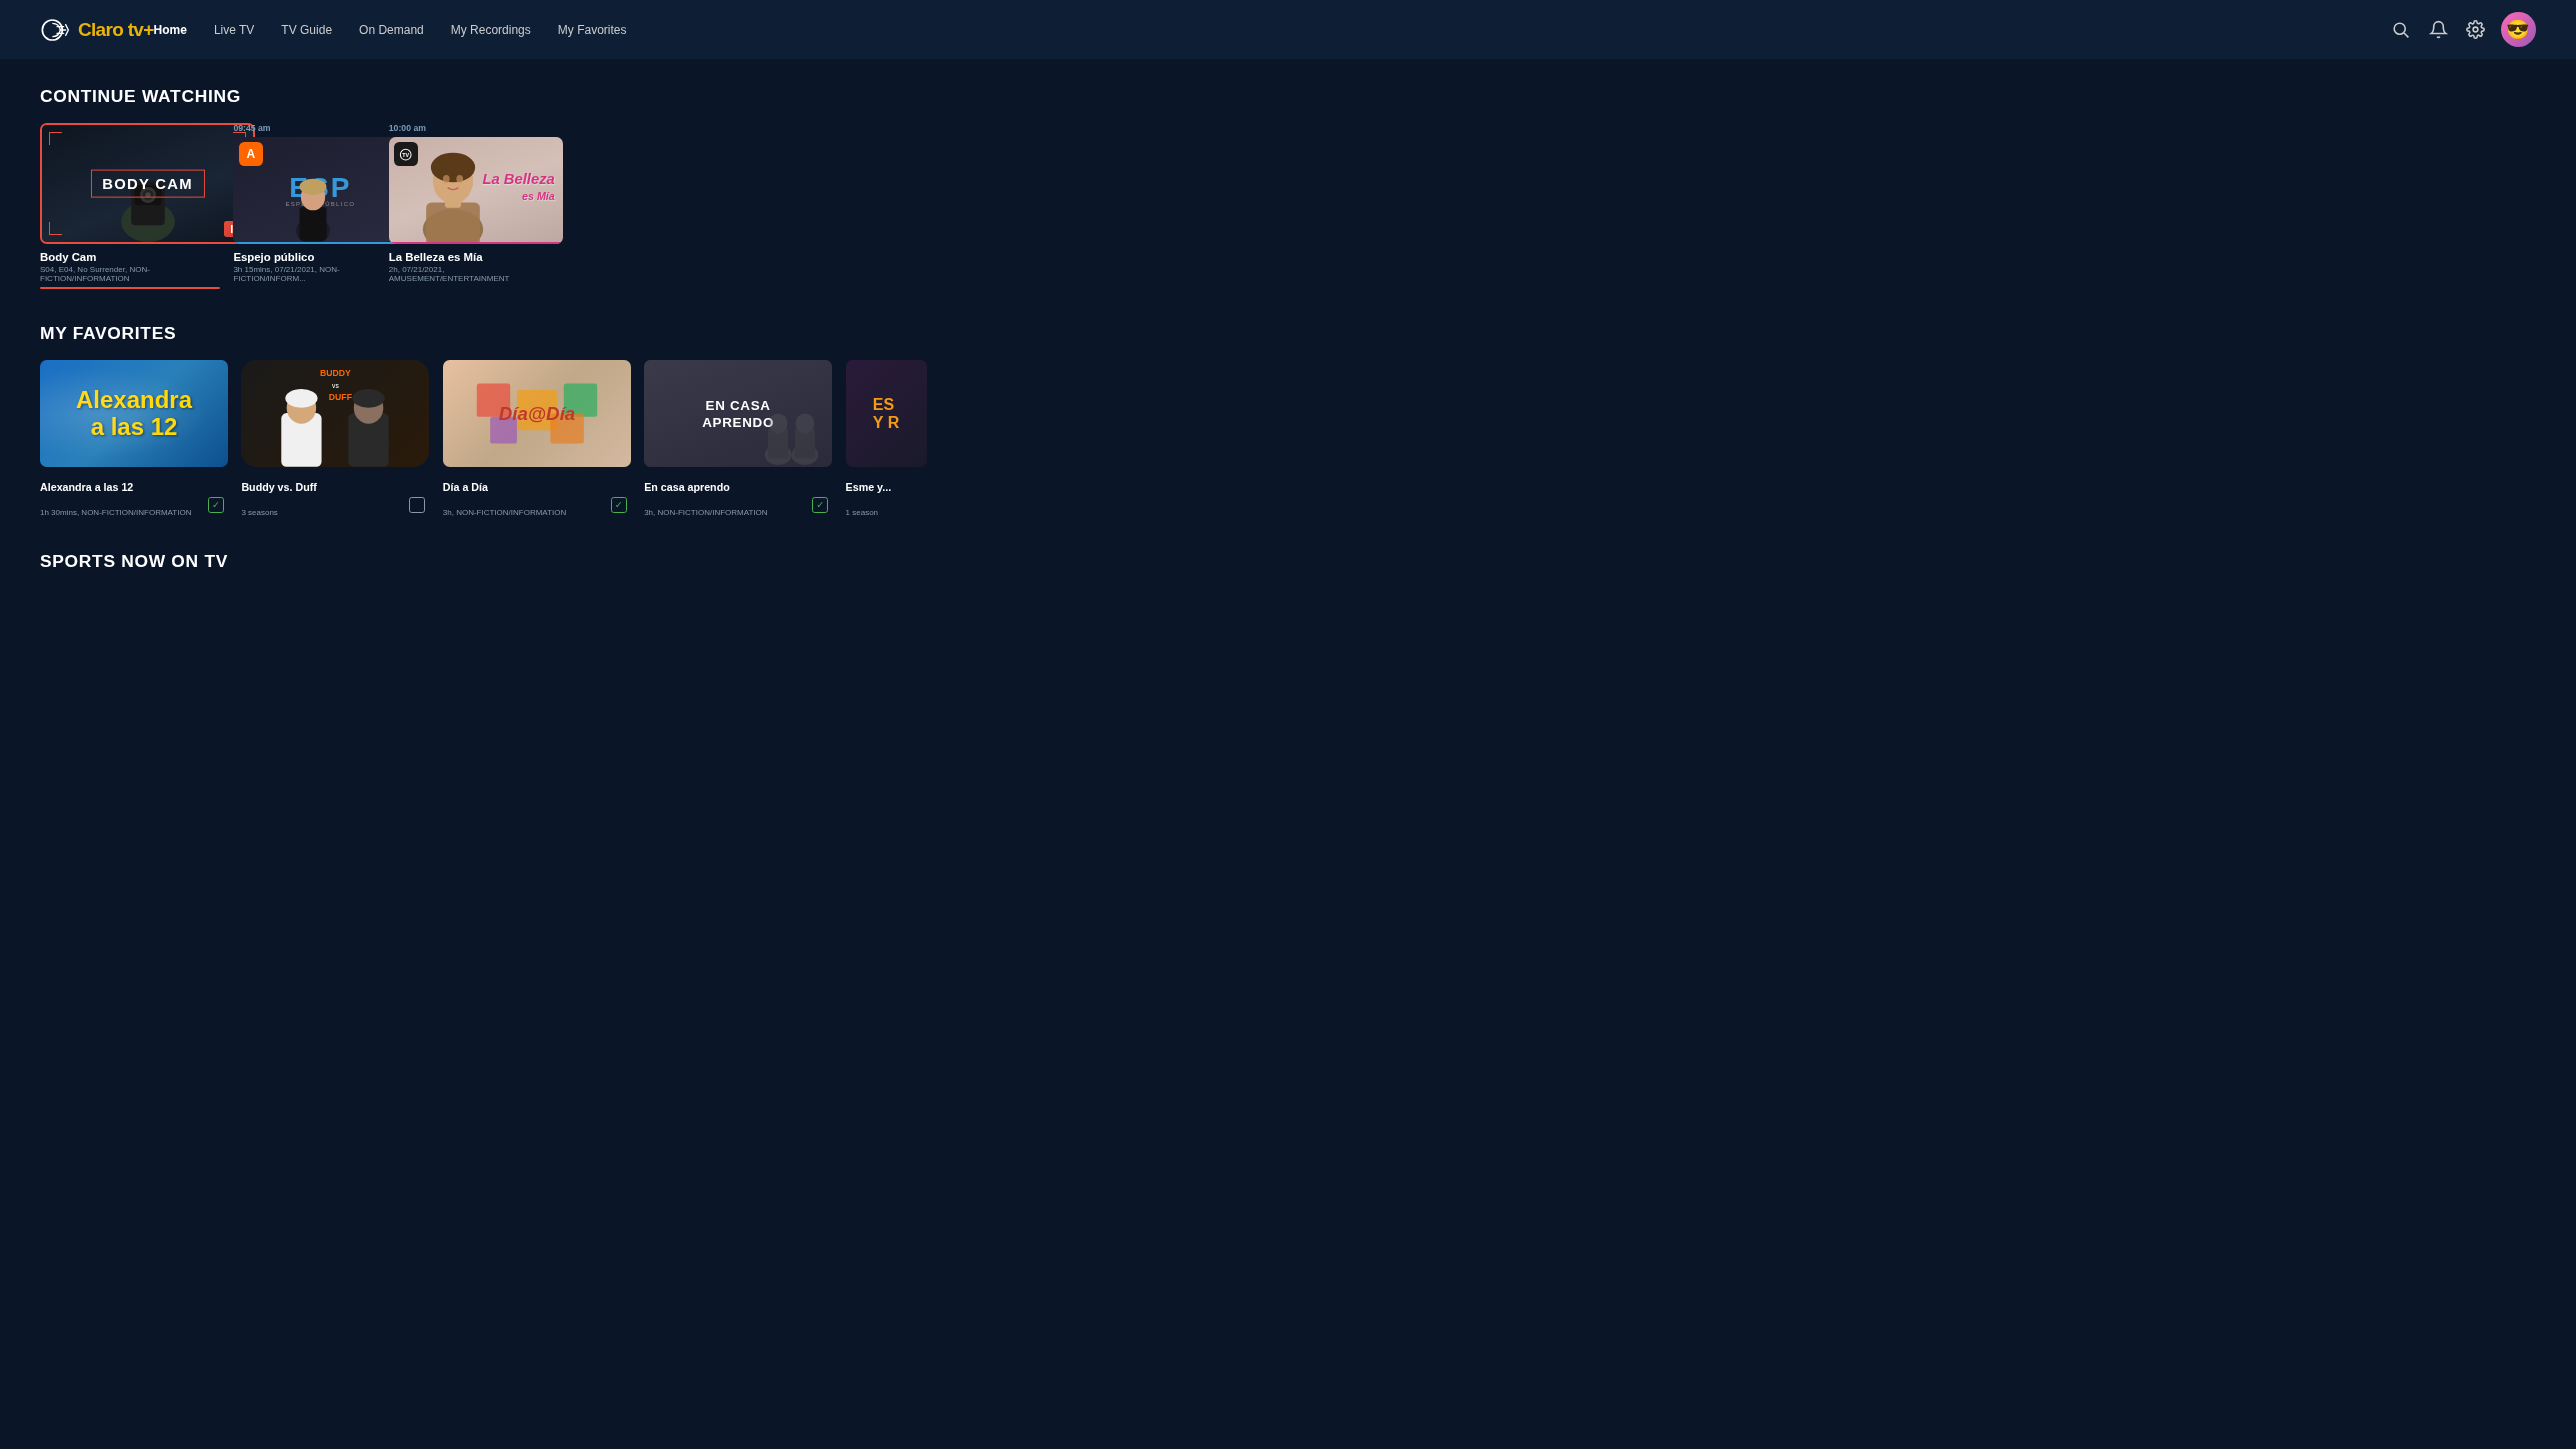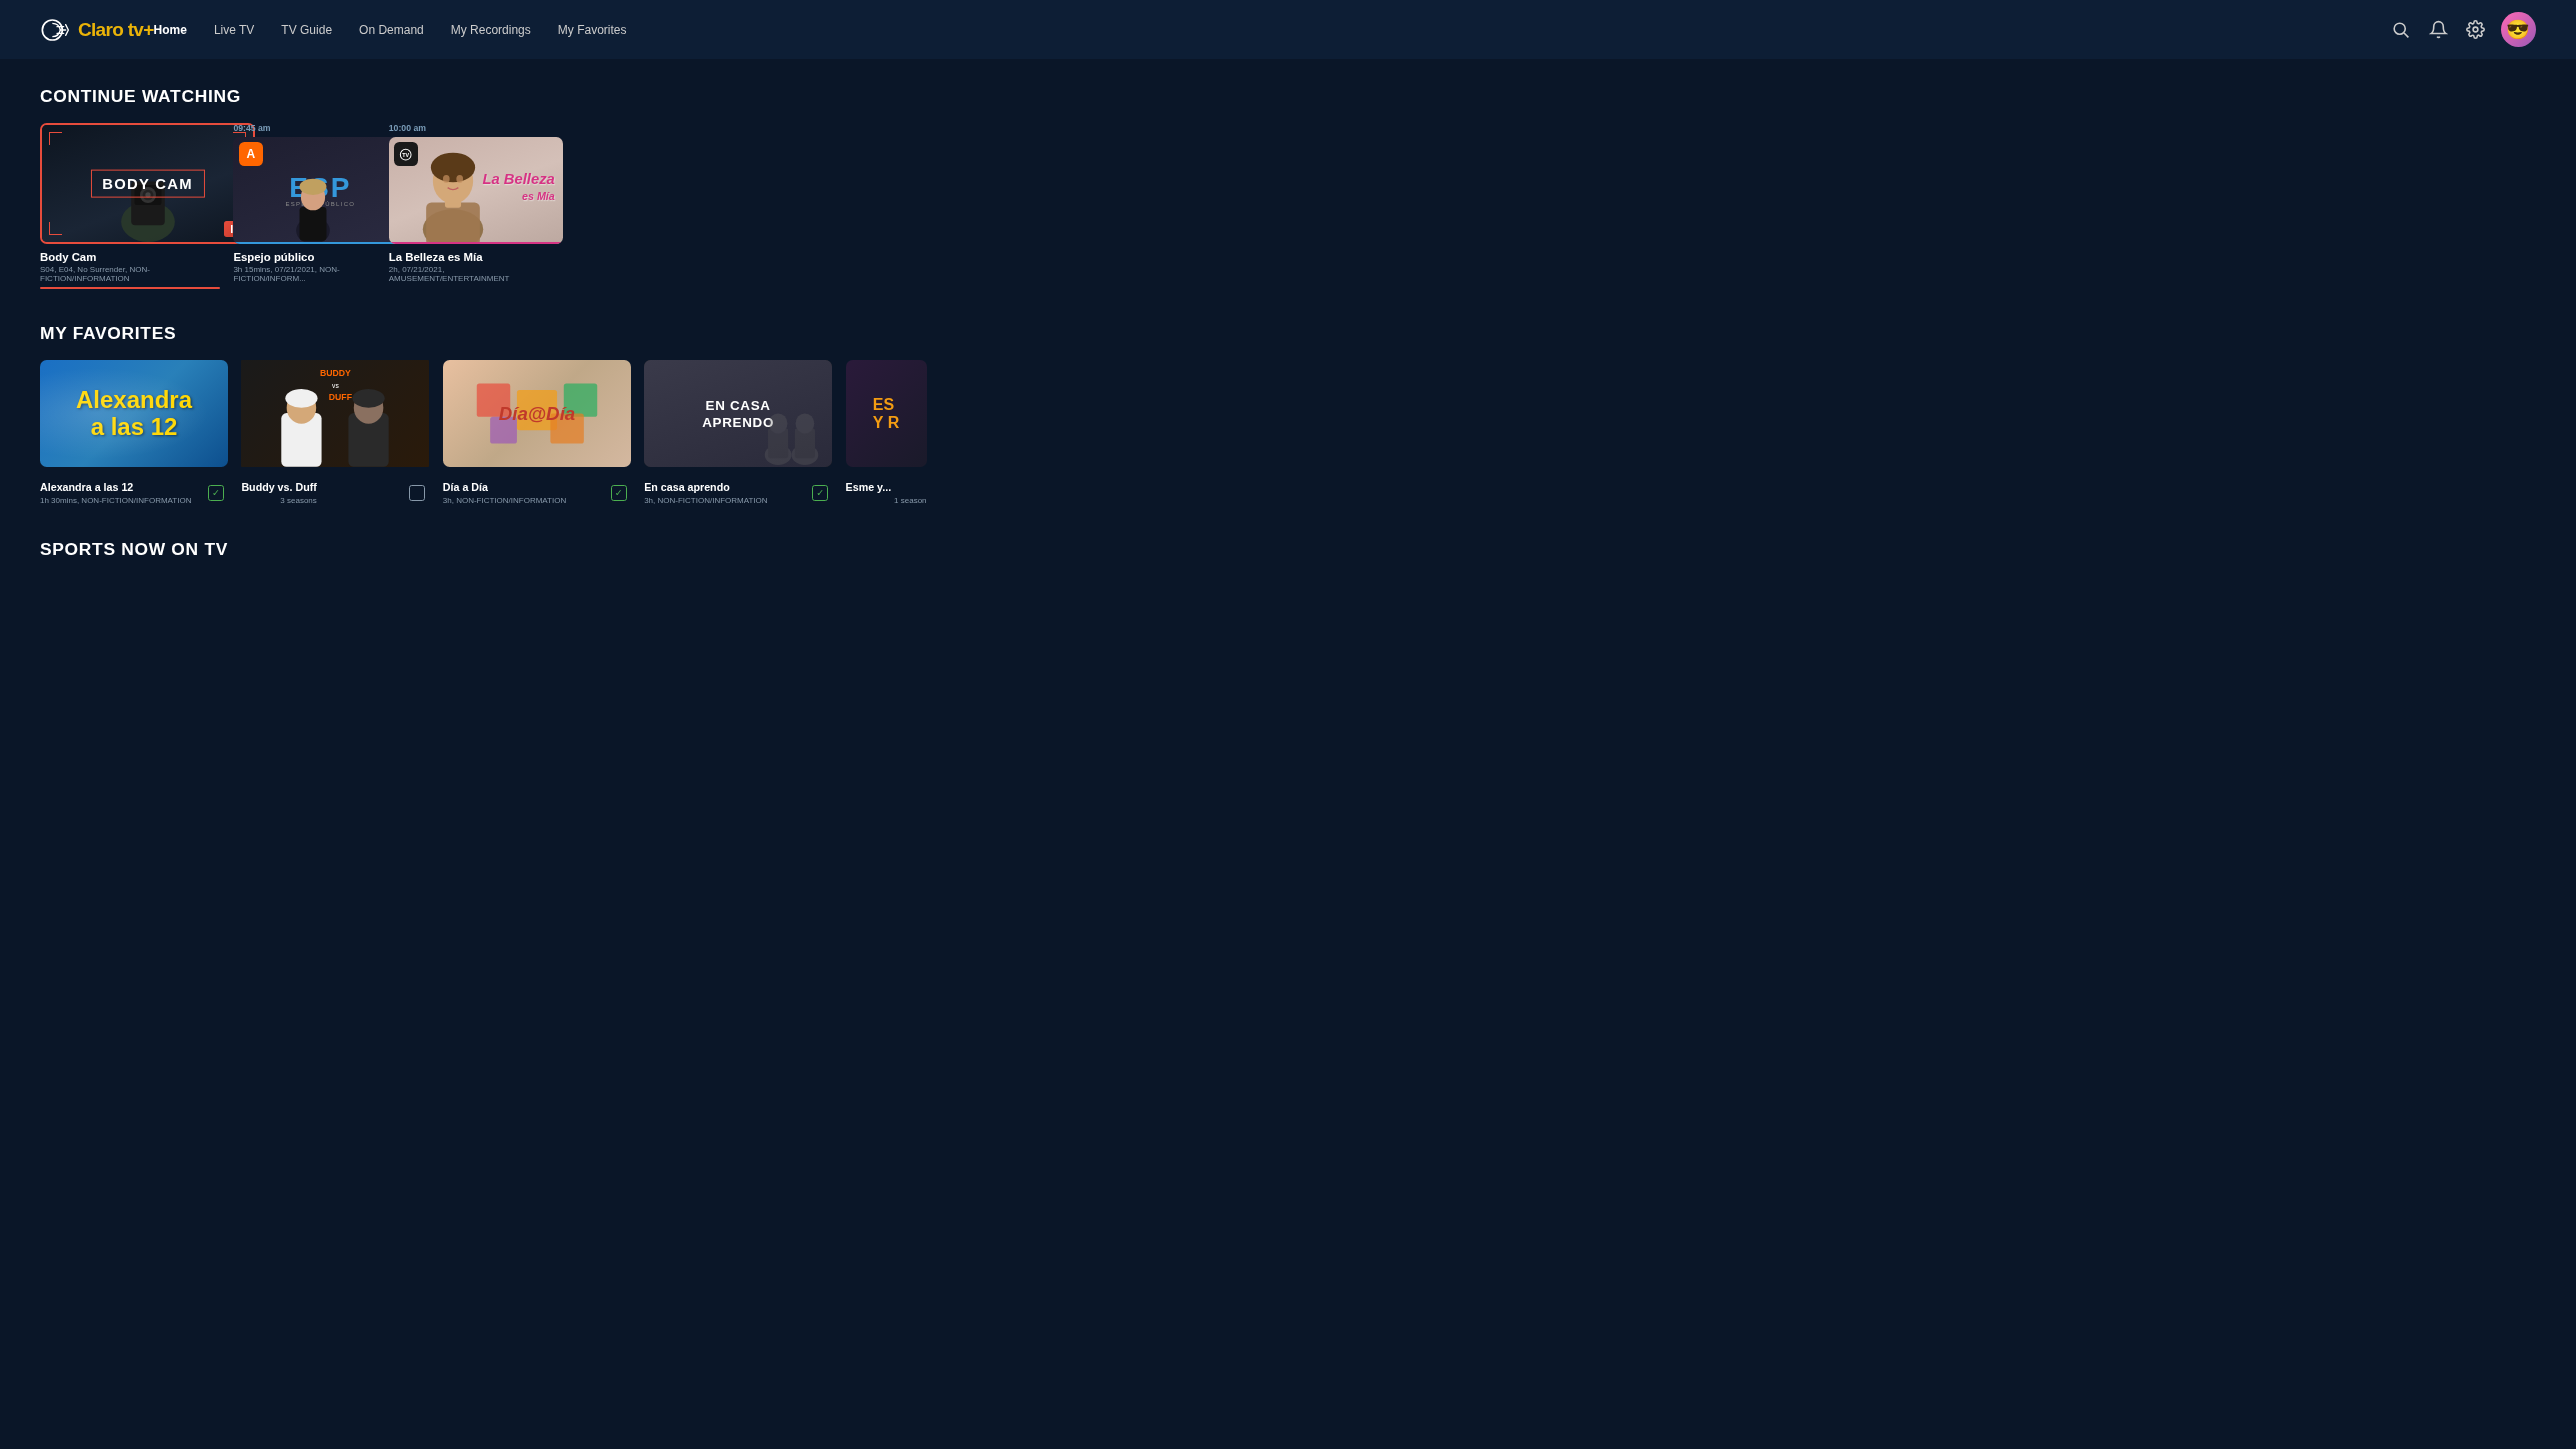--- a/index.html
+++ b/index.html
@@ -234,22 +234,21 @@
       flex-direction: column;
     }
     .fav-card-title {
       font-size: 10.7px;
       font-weight: bold;
       color: #ffffff;
     }
     .fav-card-subtitle {
       font-size: 8px;
       color: #8899aa;
-      margin-top: 3px;
-      text-align: right;
+      margin-top: 15px;
     }
     .fav-check {
       position: absolute;
       bottom: 4px;
       right: 4px;
       width: 16px;
       height: 16px;
       border: 1.3px solid #8899aa;
       border-radius: 2.7px;
       display: flex;
@@ -526,21 +525,21 @@
             <div>
               <div class="fav-card-title">Alexandra a las 12</div>
               <div class="fav-card-subtitle">1h 30mins, NON-FICTION/INFORMATION</div>
             </div>
             <div class="fav-check checked">✓</div>
           </div>
         </div>
       </div>
 
       <div class="fav-card">
-        <div class="card-image" style="position:relative;border-radius:1px;overflow:hidden;">
+        <div class="card-image" style="position:relative;border-radius:16px;overflow:hidden;">
           <div class="buddy-bg" style="position:relative;">
 
             <div style="position:absolute;top:5.4px;left:0;right:0;text-align:center;">
               <span style="font-size:8.7px;font-weight:900;color:#ff6600;">BUDDY</span><br>
               <span style="font-size:6.7px;color:#fff;">vs</span><br>
               <span style="font-size:8.7px;font-weight:900;color:#ff6600;padding-left:10px;">DUFF</span>
             </div>
 
             <svg width="188" height="81" viewBox="0 0 280 120">
 

